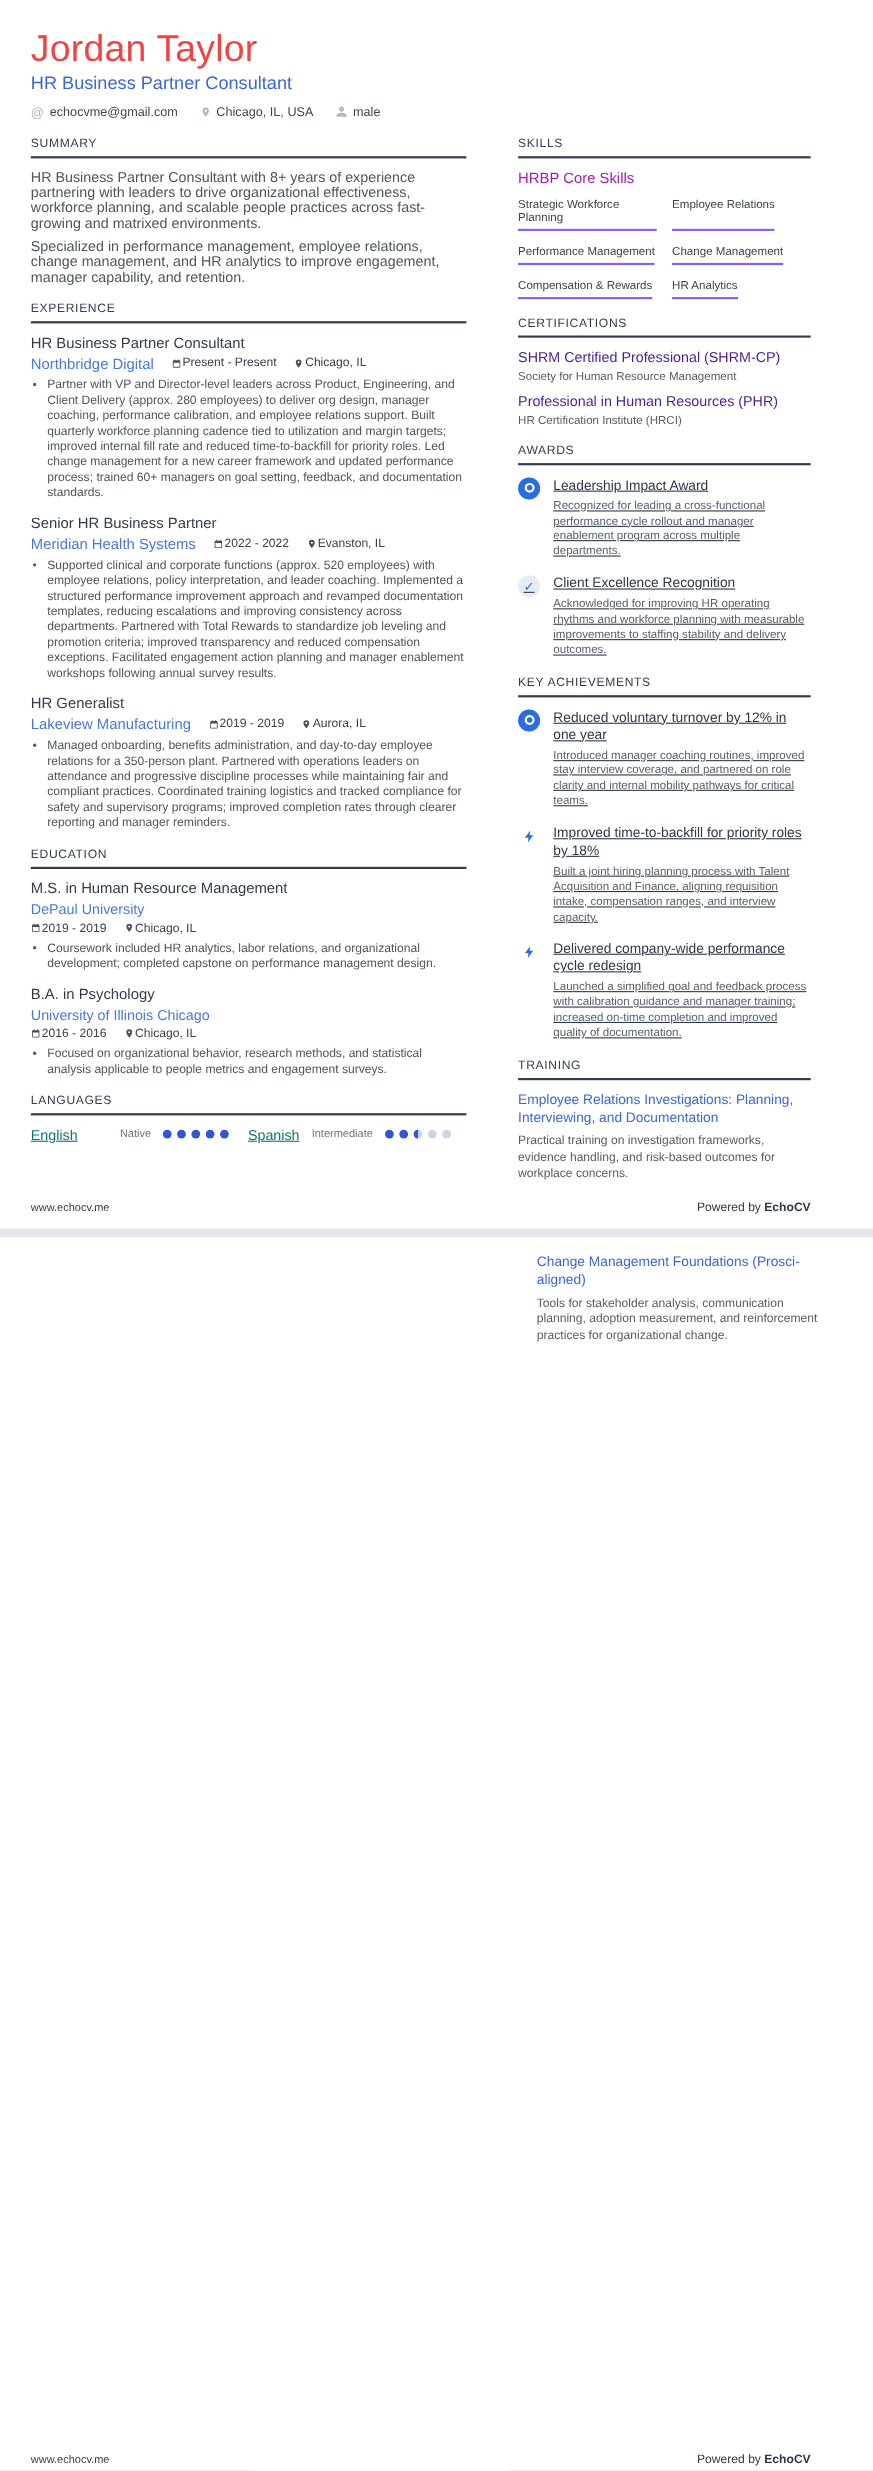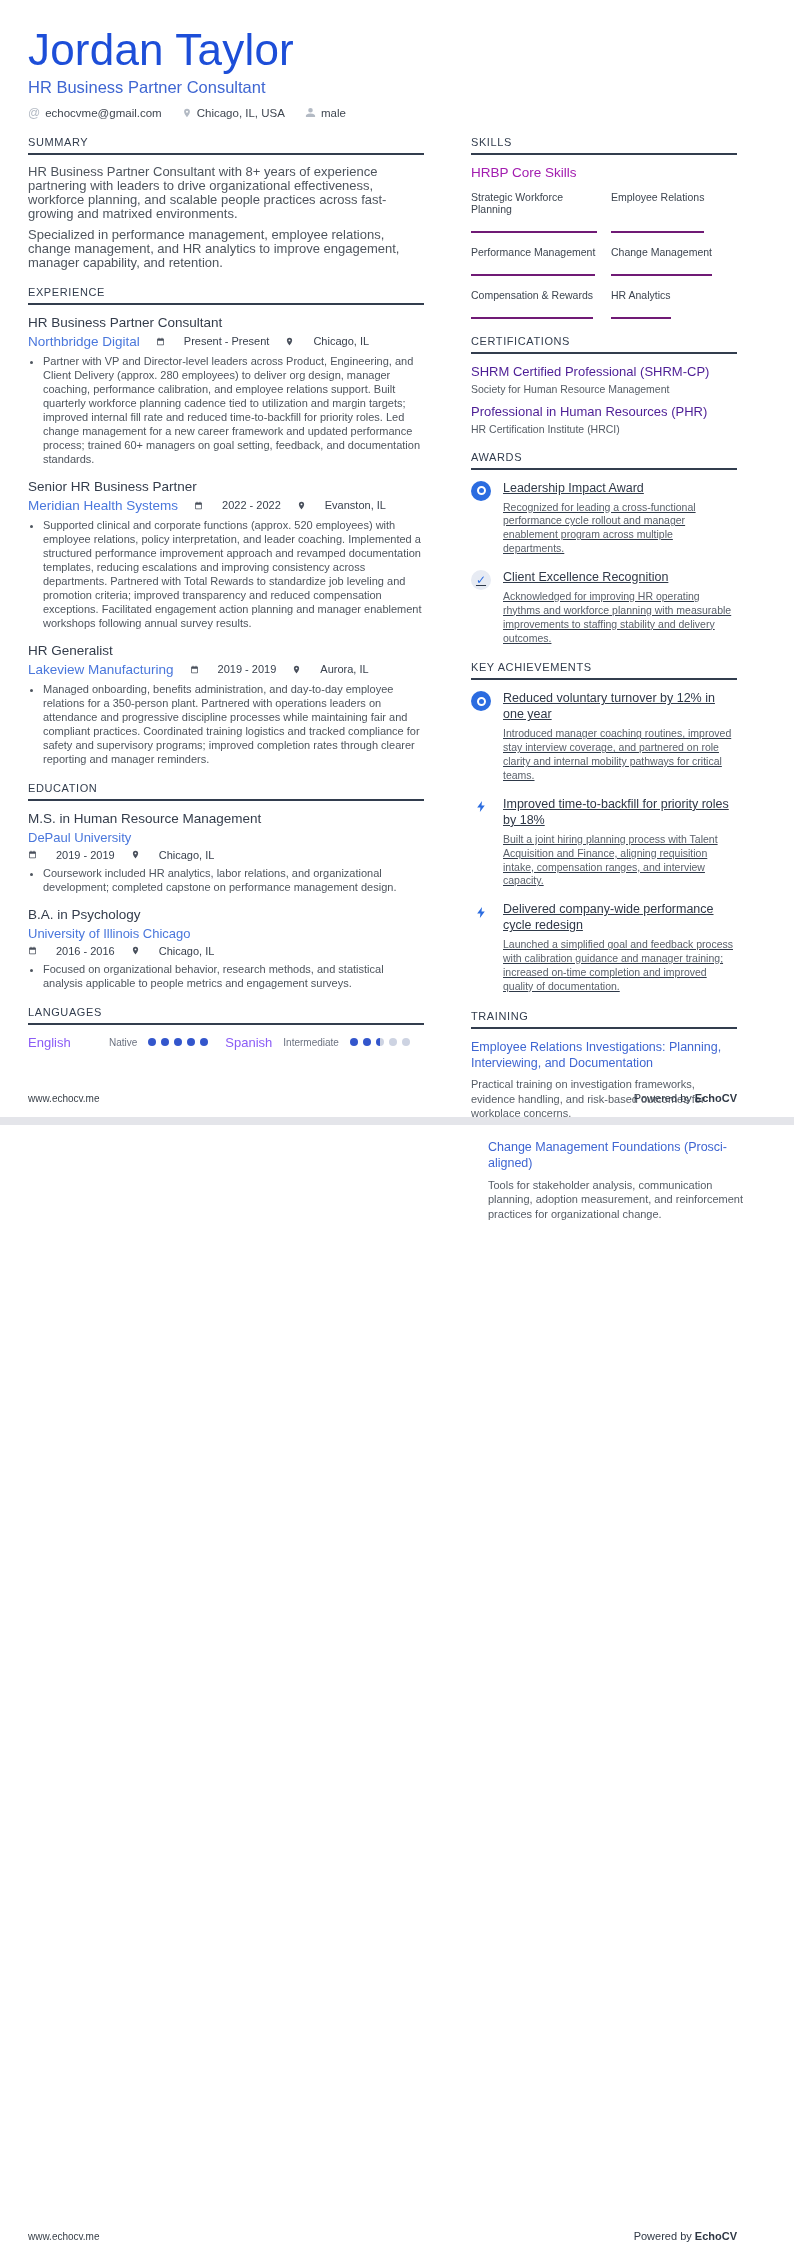--- a/index.html
+++ b/index.html
@@ -11,21 +11,21 @@
     width:794px; height:2246px;
     position:relative;
   }
   .page { position:relative; width:794px; background:#ffffff; overflow:hidden; }
   .page1 { height:1117px; }
   .page-gap { height:8px; background:#e4e5ea; }
   .page2 { height:1121px; }
 
   
   .header { padding:26px 57px 0 28px; }
-  .name { font-size:44px; font-weight:400; color:#1d4ed8; letter-spacing:.2px; line-height:1.08; }
+  .name { font-size:34px; font-weight:400; color:#ef4444; letter-spacing:.2px; line-height:1.08; }
   .job-title { font-size:16.5px; color:#3f66d2; margin-top:4px; }
   .contact-row { display:flex; align-items:center; gap:20px; margin-top:9px; font-size:11.5px; color:#3f4650; }
   .c-item { display:inline-flex; align-items:center; gap:5px; }
   .c-icon { color:#b3bac4; display:inline-flex; }
   .at-glyph { font-size:12px; color:#b3bac4; }
 
   
   .cols { display:flex; gap:47px; padding:16px 57px 0 28px; }
   .col-left { width:396px; flex:0 0 396px; }
   .col-right { width:266px; flex:0 0 266px; }
@@ -36,40 +36,40 @@
     border-bottom:2px solid #323d4e; padding-bottom:5px; margin-bottom:10px;
   }
   .body-p { font-size:13px; line-height:14px; color:#4e555e; margin-bottom:7px; }
 
   
   .entry { margin-bottom:13px; }
   .role { font-size:13.5px; color:#333c4b; margin-bottom:4px; }
   .meta-row { display:flex; flex-wrap:wrap; align-items:center; gap:16px; margin-bottom:2px;text-align:right; }
   .company { font-size:13.5px; color:#4a77dc; cursor:pointer; }
   .school { font-size:13px; color:#4a77dc; cursor:pointer; margin-bottom:4px; }
-  .meta { display:inline-flex; align-items:center; gap:19px; font-size:11px; color:#39414e; }
+  .meta { display:inline-flex; align-items:center; gap:1px; font-size:11px; color:#39414e; }
   .m-icon { color:#49505c; display:inline-flex; }
   .entry ul { margin:5px 0 0; padding-left:15px; }
   .entry li { font-size:11px; line-height:14px; color:#4e555e; }
 
   
   .lang-row { display:flex; align-items:center; gap:11px; margin-top:4px; }
-  .lang-name { font-size:13px; color:#8b5cf6; min-width:70px; }
+  .lang-name { font-size:13px; color:#0f766e; min-width:70px;text-decoration:underline; }
   .lang-name.second { min-width:0; margin-left:6px; }
   .lang-level { font-size:10px; color:#6b7280; }
   .dots { display:inline-flex; gap:5px; align-items:center; }
   .dot { width:8px; height:8px; border-radius:50%; display:inline-block; }
   .dot.full { background:#3356cc; }
   .dot.half { background:linear-gradient(90deg,#3356cc 50%,#cdd3e2 50%); }
   .dot.empty { background:#cdd3e2; }
 
   
   .skill-group { font-size:13.5px; color:#a21caf; margin-bottom:11px; }
   .skill-grid { display:grid; grid-template-columns:1fr 1fr; column-gap:14px; row-gap:13px; }
-  .skill { font-size:10.5px; color:#3d4550; padding-bottom:16px; border-bottom:2px solid #701a75; justify-self:start; }
+  .skill { font-size:10.5px; color:#3d4550; padding-bottom:4px; border-bottom:2px solid #8b5cf6; justify-self:start; }
 
   
   .cert { margin-bottom:9px; }
   .cert-name { font-size:13px; color:#4c1d95; margin-bottom:4px; }
   .cert-issuer { font-size:10.5px; color:#565d66; }
 
   
   .aw { display:flex; gap:12px; margin-bottom:13px;text-decoration:underline; }
   .aw-icon { flex:0 0 20px; width:20px; height:20px; margin-top:1px;
              display:flex; align-items:center; justify-content:center; }

